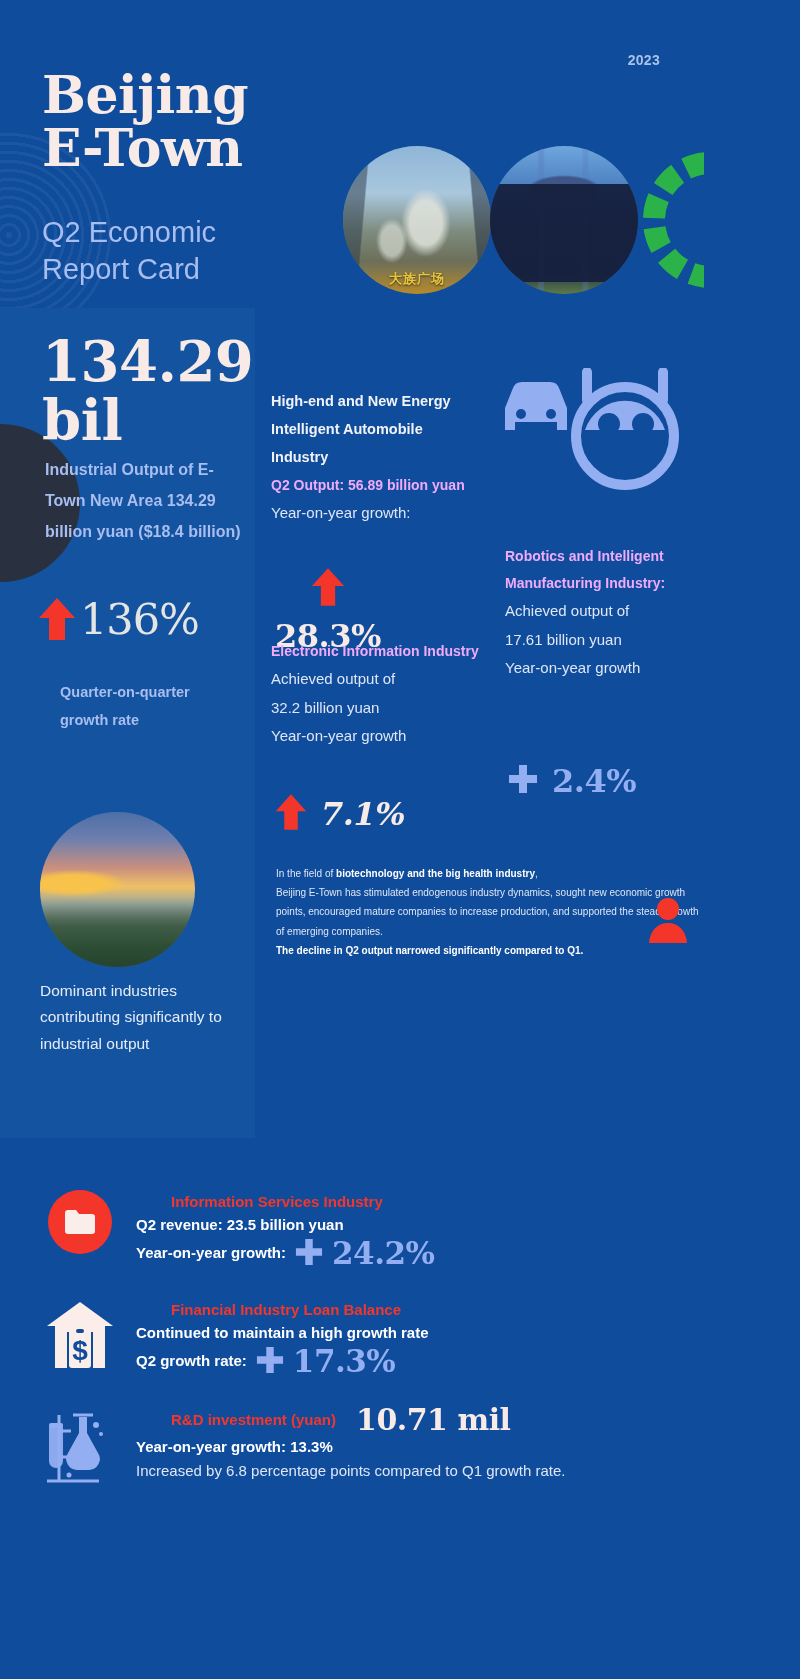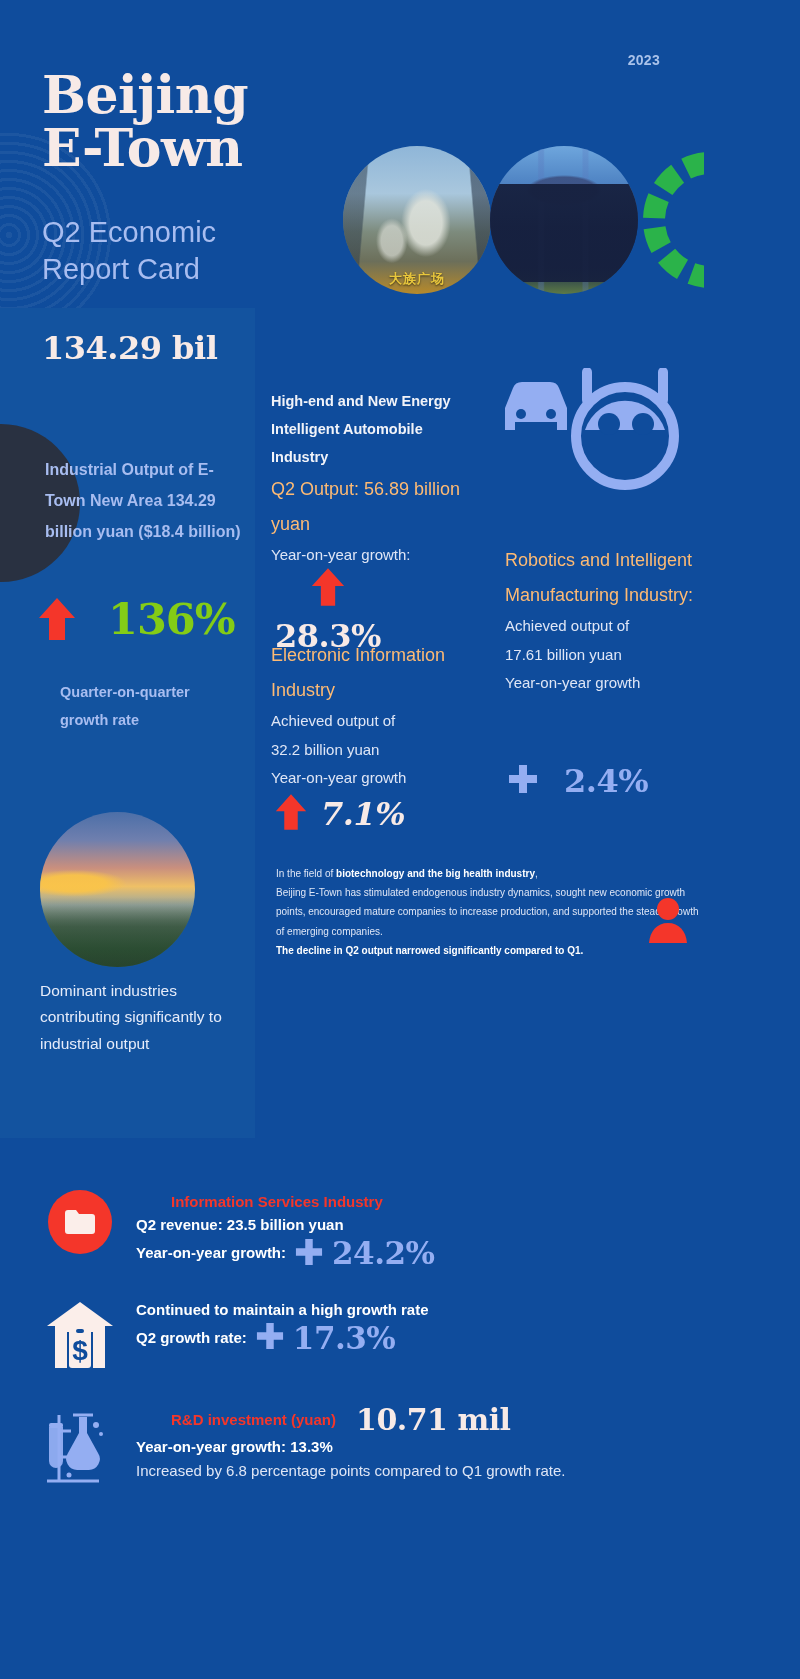--- a/index.html
+++ b/index.html
@@ -83,35 +83,35 @@
   .ring {
     position: absolute; left: 637px; top: 146px; width: 148px; height: 148px;
     border-radius: 50%;
   }
   .ring svg { display:block; }
 
   
   .big-num {
     position: absolute; left: 42px; top: 332px;
     font-family: "DejaVu Serif", serif; font-weight: 700;
-    font-size: 32px; line-height: 1.05; color: #f7eae7; letter-spacing: -0.5px;
+    font-size: 56px; line-height: 1.05; color: #f7eae7; letter-spacing: -0.5px;
     width: 215px;
   }
   .left-sub {
     position: absolute; left: 45px; top: 455px; width: 200px;
     font-size: 16px; line-height: 1.93; font-weight: 700; color: #a8bdf0;
   }
   .pct-136-row {
     position: absolute; left: 38px; top: 594px;
     display: flex; align-items: center; gap: 4px;
   }
   .arrow-up { display:block; }
   .pct-136 {
-    font-family: "DejaVu Serif", serif; font-weight: 700;
-    font-size: 43px; color: #84cc16; letter-spacing: -1px; margin-left: 28px;
+    font-family: "DejaVu Serif", serif; font-weight: 400;
+    font-size: 43px; color: #e5e5e5; letter-spacing: -1px;
   }
   .qoq-label {
     position: absolute; left: 60px; top: 679px; width: 180px;
     font-size: 14.5px; line-height: 1.93; font-weight: 700; color: #a8bdf0;
   }
   .photo-circle {
     position: absolute; left: 40px; top: 812px; width: 155px; height: 155px;
     border-radius: 50%; overflow: hidden;
     background: linear-gradient(180deg,
       #4c6fa8 0%, #6f7fae 18%, #c98f7e 36%, #efc066 48%,
@@ -124,35 +124,35 @@
       linear-gradient(180deg, transparent 0 55%, rgba(30,60,40,.35) 70%, rgba(26,52,34,.6) 100%);
   }
   .photo-cap {
     position: absolute; left: 40px; top: 978px; width: 200px;
     font-size: 15.5px; line-height: 1.7; color: #e6ecfa; font-weight: 400;
   }
 
   
   .auto-block { position: absolute; left: 271px; top: 388px; width: 212px; }
   .hd-bold { font-size: 14.5px; line-height: 1.93; font-weight: 700; color: #f1f3f9; }
-  .hd-blue { font-size: 18px; line-height: 1.93; font-weight: 400; color: #fdba74; }
+  .hd-blue { font-size: 14px; line-height: 1.93; font-weight: 700; color: #f0abfc; }
   .txt-reg { font-size: 15px; line-height: 1.9; font-weight: 400; color: #dfe6f6; }
 
   .pct-283-row { position: absolute; left: 275px; top: 566px; display:flex; align-items:center; gap: 5px; flex-direction: column; }
   .pct-serif-white {
     font-family: "DejaVu Serif", serif; font-weight: 700; font-size: 32px;
     color: #f7eae7; letter-spacing: -0.5px;
   }
   .elec-block { position: absolute; left: 271px; top: 638px; width: 215px; }
   .pct-71-row { position: absolute; left: 275px; top: 792px; display:flex; align-items:center; gap: 14px; font-style: italic; }
 
   
   .icons-row { position: absolute; left: 497px; top: 368px; }
   .robo-block { position: absolute; left: 505px; top: 543px; width: 200px; }
-  .pct-24-row { position: absolute; left: 508px; top: 762px; display:flex; align-items:center; gap: 26px; }
+  .pct-24-row { position: absolute; left: 508px; top: 762px; display:flex; align-items:center; gap: 14px; }
   .pct-serif-blue {
     font-family: "DejaVu Serif", serif; font-weight: 700; font-size: 32px;
     color: #94aef2; letter-spacing: -0.5px;
   }
 
   
   .bio {
     position: absolute; left: 276px; top: 864px; width: 432px;
     font-size: 10px; line-height: 1.92; color: #dfe6f6; font-weight: 400;
   }
@@ -330,20 +330,21 @@
   <div class="brow" style="left:24px; top:1298px; width:700px;">
     <div class="ic">
       <svg width="74" height="78" viewBox="0 0 74 78">
         <path d="M37 4 L70 28 L62 28 L62 70 L50 70 L50 34 L24 34 L24 70 L12 70 L12 28 L4 28 Z" fill="#fbeeea"></path>
         <rect x="26" y="26" width="22" height="44" rx="3" fill="#fbeeea"></rect>
         <rect x="33" y="31" width="8" height="4" rx="2" fill="#0f4c9c"></rect>
         <text x="37" y="62" font-family="'Liberation Sans',sans-serif" font-size="28" font-weight="700" fill="#0f4c9c" text-anchor="middle">$</text>
       </svg>
     </div>
     <div>
+      <div class="b-title">Financial Industry Loan Balance</div>
       <div class="b-line">Continued to maintain a high growth rate</div>
       <div class="inline-row">
         <span class="b-line">Q2 growth rate:</span>
         <span>
           <svg width="28" height="28" viewBox="0 0 30 30">
             <path d="M11 1 H19 V11 H29 V19 H19 V29 H11 V19 H1 V11 H11 Z" fill="#94aef2"></path>
           </svg>
         </span>
         <span class="pct-bottom">17.3%</span>
       </div>

